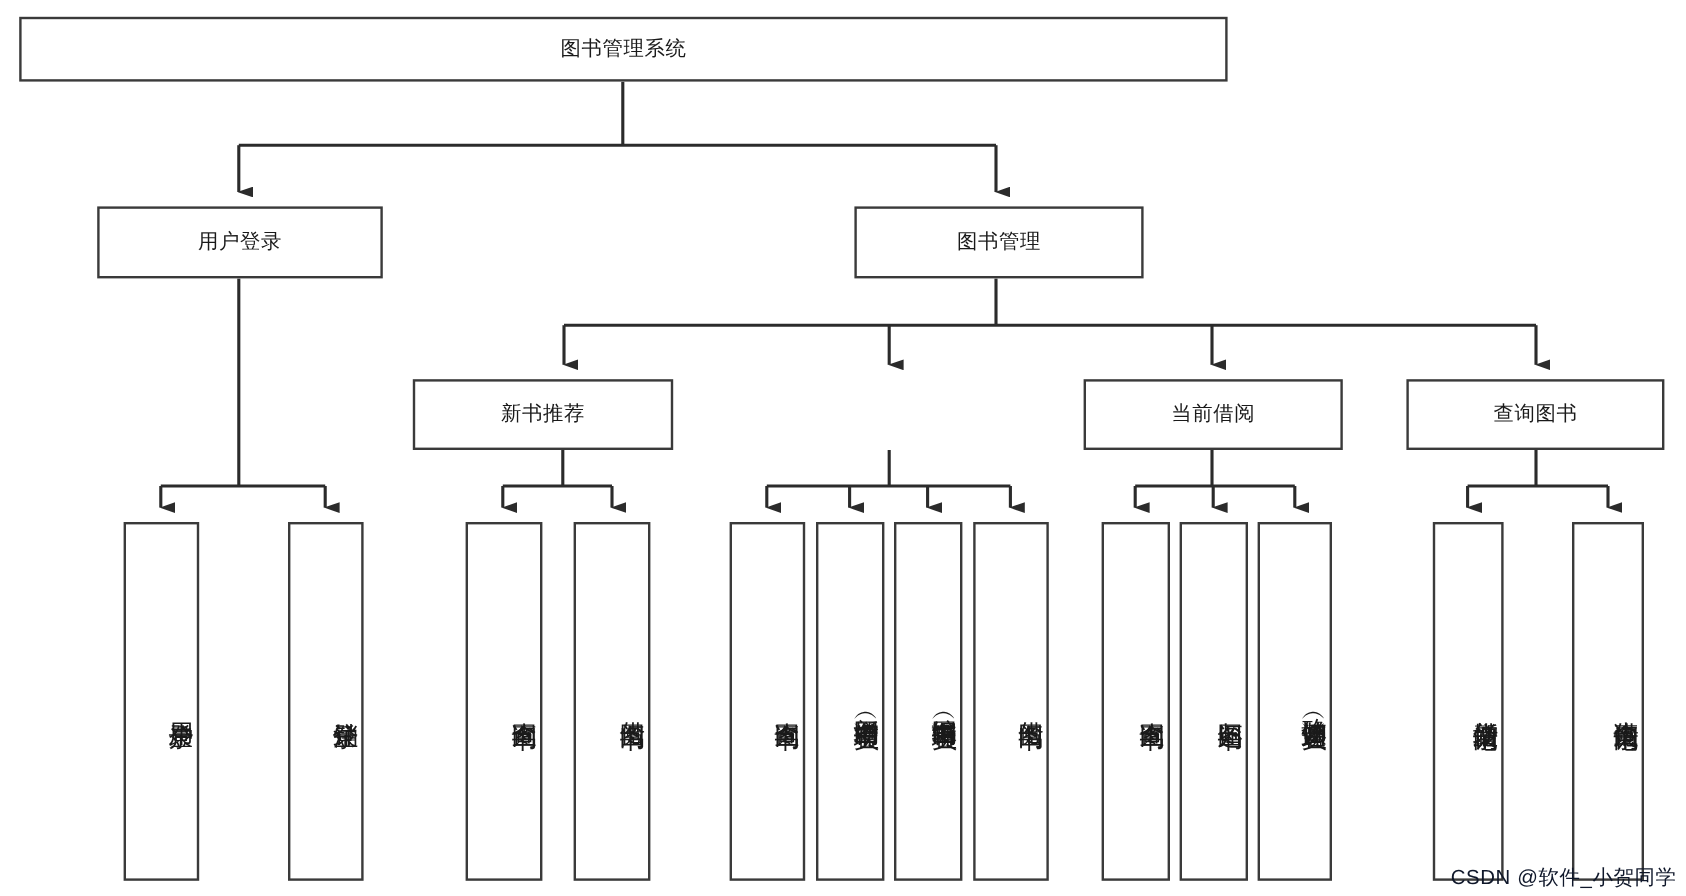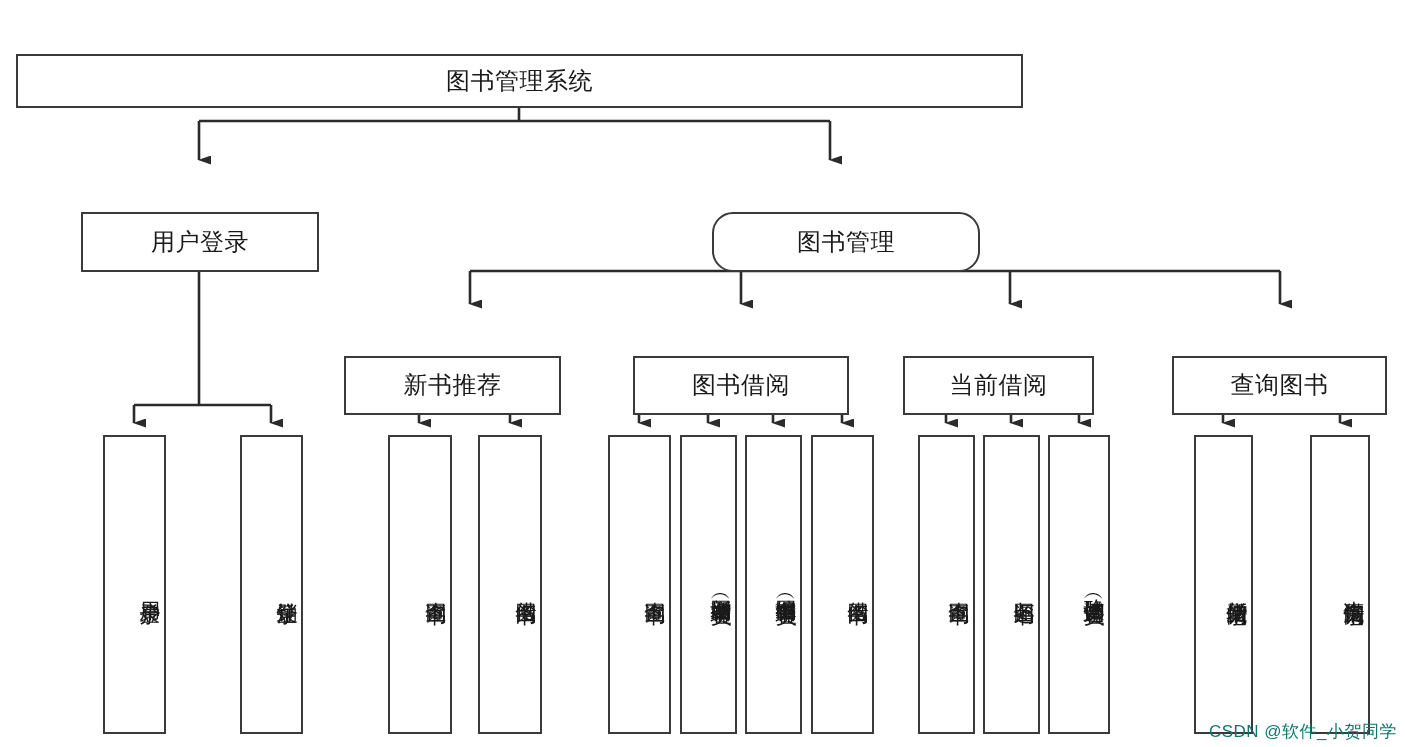--- a/index.html
+++ b/index.html
@@ -29,24 +29,23 @@
     box-sizing: border-box;
     border: 2.2px solid #3a3a3a;
     background: #ffffff;
     display: flex;
     align-items: center;
     justify-content: center;
     color: #1a1a1a;
     z-index: 3;
   }
   .node.horiz {
-    font-size: 24px;
+    font-size: 17px;
     letter-spacing: 0.5px;
     line-height: 1.2;
-    margin-top: 40px;
   }
   .node.vert {
     writing-mode: vertical-rl;
     text-orientation: upright;
     font-size: 21px;
     letter-spacing: 1px;
     padding-top: 4px;
     align-items: flex-start;
     justify-content: center;
   }
@@ -54,21 +53,21 @@
     writing-mode: vertical-rl;
     text-orientation: upright;
     display: block;
     text-align: center;
   }
   #watermark {
     position: absolute;
     right: 8px;
     bottom: 4px;
     font-size: 17px;
-    color: #0f766e;
+    color: #0f172a;
     z-index: 6;
     white-space: nowrap;
     letter-spacing: 0.5px;
   }
 </style>
 </head>
 <body>
 
 <div id="canvas">
 
@@ -122,31 +121,28 @@
     </g>
   </svg>
 
   <div class="node horiz" id="root-node" style="left: 16px; top: 14px; width: 1007px; height: 54px;">
     <span>图书管理系统</span>
   </div>
 
   <div class="node horiz" id="l2-0" style="left: 81px; top: 172px; width: 238px; height: 60px;">
     <span>用户登录</span>
   </div>
-  <div class="node horiz" id="l2-1" style="left: 712px; top: 172px; width: 268px; height: 60px; border-radius: 21px;">
+  <div class="node horiz" id="l2-1" style="left: 712px; top: 172px; width: 241px; height: 60px;">
     <span>图书管理</span>
   </div>
 
   <div class="node horiz" id="l3-0" style="left: 344px; top: 316px; width: 217px; height: 59px;">
     <span>新书推荐</span>
   </div>
-  <div class="node horiz" id="l3-1" style="left: 633px; top: 316px; width: 216px; height: 59px;">
-    <span>图书借阅</span>
-  </div>
-  <div class="node horiz" id="l3-2" style="left: 903px; top: 316px; width: 191px; height: 59px;">
+  <div class="node horiz" id="l3-2" style="left: 903px; top: 316px; width: 216px; height: 59px;">
     <span>当前借阅</span>
   </div>
   <div class="node horiz" id="l3-3" style="left: 1172px; top: 316px; width: 215px; height: 59px;">
     <span>查询图书</span>
   </div>
 
   <div class="node vert" id="lf-0" style="left: 103px; top: 435px; width: 63px; height: 299px;">
     <span class="vlabel">用户登录</span>
   </div>
   <div class="node vert" id="lf-1" style="left: 240px; top: 435px; width: 63px; height: 299px;">

